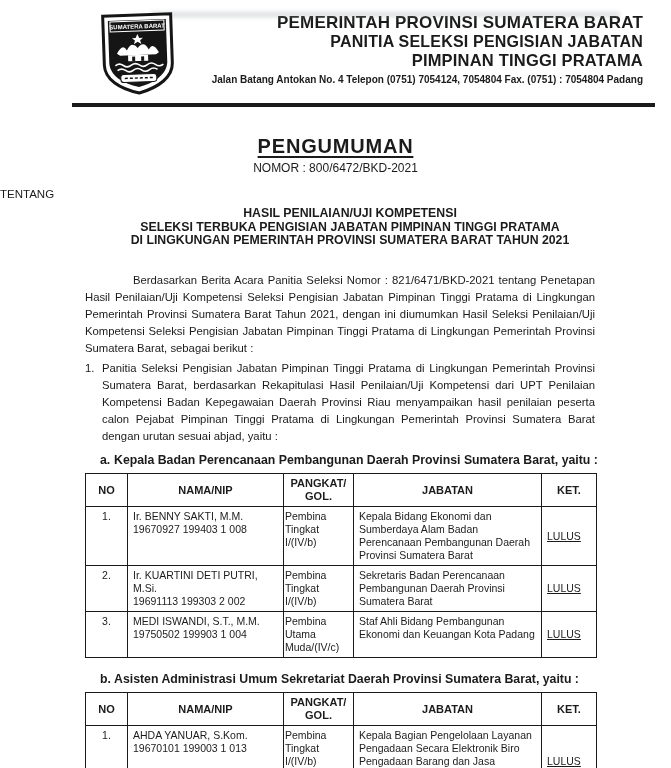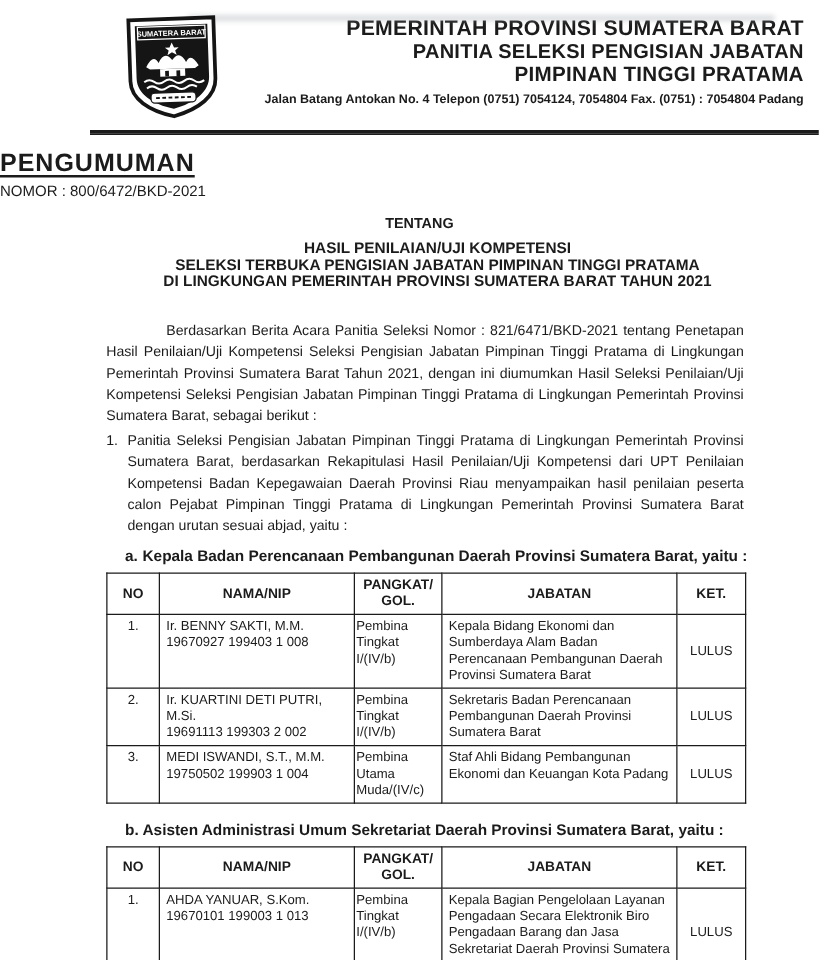--- a/index.html
+++ b/index.html
@@ -18,25 +18,25 @@
   .kop-line1 { font-size:17px; font-weight:bold; letter-spacing:.2px; }
   .kop-line2 { font-size:16px; font-weight:bold; letter-spacing:.2px; }
   .kop-line3 { font-size:16.5px; font-weight:bold; letter-spacing:.2px; }
   .kop-address { font-size:10px; font-weight:bold; margin-top:4px; }
   .kop-email { font-size:7.6px; font-weight:bold; margin-top:1px; }
   .kop-email .email-link { text-decoration:underline; }
   .rule { margin:3px 16px 0 72px; height:2px;
     border-top:3px solid #1b1b1b; border-bottom:1px solid #1b1b1b; }
 
   
-  .title-block { margin-top:12px; }
+  .title-block { text-align:center; margin-top:28px; }
   .title-main { display:inline-block; font-size:20px; font-weight:bold; letter-spacing:.8px;
     text-decoration:underline; text-decoration-thickness:2px; text-underline-offset:3px; line-height:23px; }
   .title-number { font-size:12px; margin-top:3px; line-height:14px; }
-  .tentang { text-align:center; font-size:11.5px; font-weight:bold; margin-top:13px; line-height:13px; }
+  .tentang { font-size:11.5px; font-weight:normal; margin-top:13px; line-height:13px; }
   .subject { text-align:center; font-size:12.3px; font-weight:bold; margin-top:6px; line-height:13.7px;padding-left:29px; }
 
   
   .paragraph { margin:24px 76px 0 85px; font-size:11.3px; line-height:17px;
     text-align:justify; text-indent:48px; }
   .list-item { display:flex; margin:3px 76px 0 85px; font-size:11.3px; line-height:17px; }
   .list-item .num { width:17px; flex:none; }
   .list-item .txt { flex:1; text-align:justify; }
 
   .section-heading { display:flex; margin:8px 50px 0 100px;
@@ -45,21 +45,21 @@
 
   
   table.doc-table { border-collapse:collapse; table-layout:fixed;
     margin:6px 0 0 85px; width:511px; }
   .doc-table th, .doc-table td { border:1px solid #1b1b1b; }
   .doc-table th { font-size:11px; font-weight:bold; text-align:center;
     padding:3px 2px; line-height:13px; vertical-align:middle; }
   .doc-table td { font-size:10.5px; padding:3px 5px; line-height:13px; vertical-align:top; }
   td.c-no { text-align:center; padding-left:1px; padding-right:1px; }
   td.c-pangkat { text-align:left; padding-left:1px; padding-right:1px; }
-  td.c-ket { text-align:center; vertical-align:middle; }
+  td.c-ket { text-align:left; vertical-align:middle;text-decoration:underline; }
   .hb { margin-top:14px; }
 </style>
 </head>
 <body>
 
 <div class="page">
   <div class="scan-smudge"></div>
 
   <div class="kop">
     <div class="logo-wrap">

